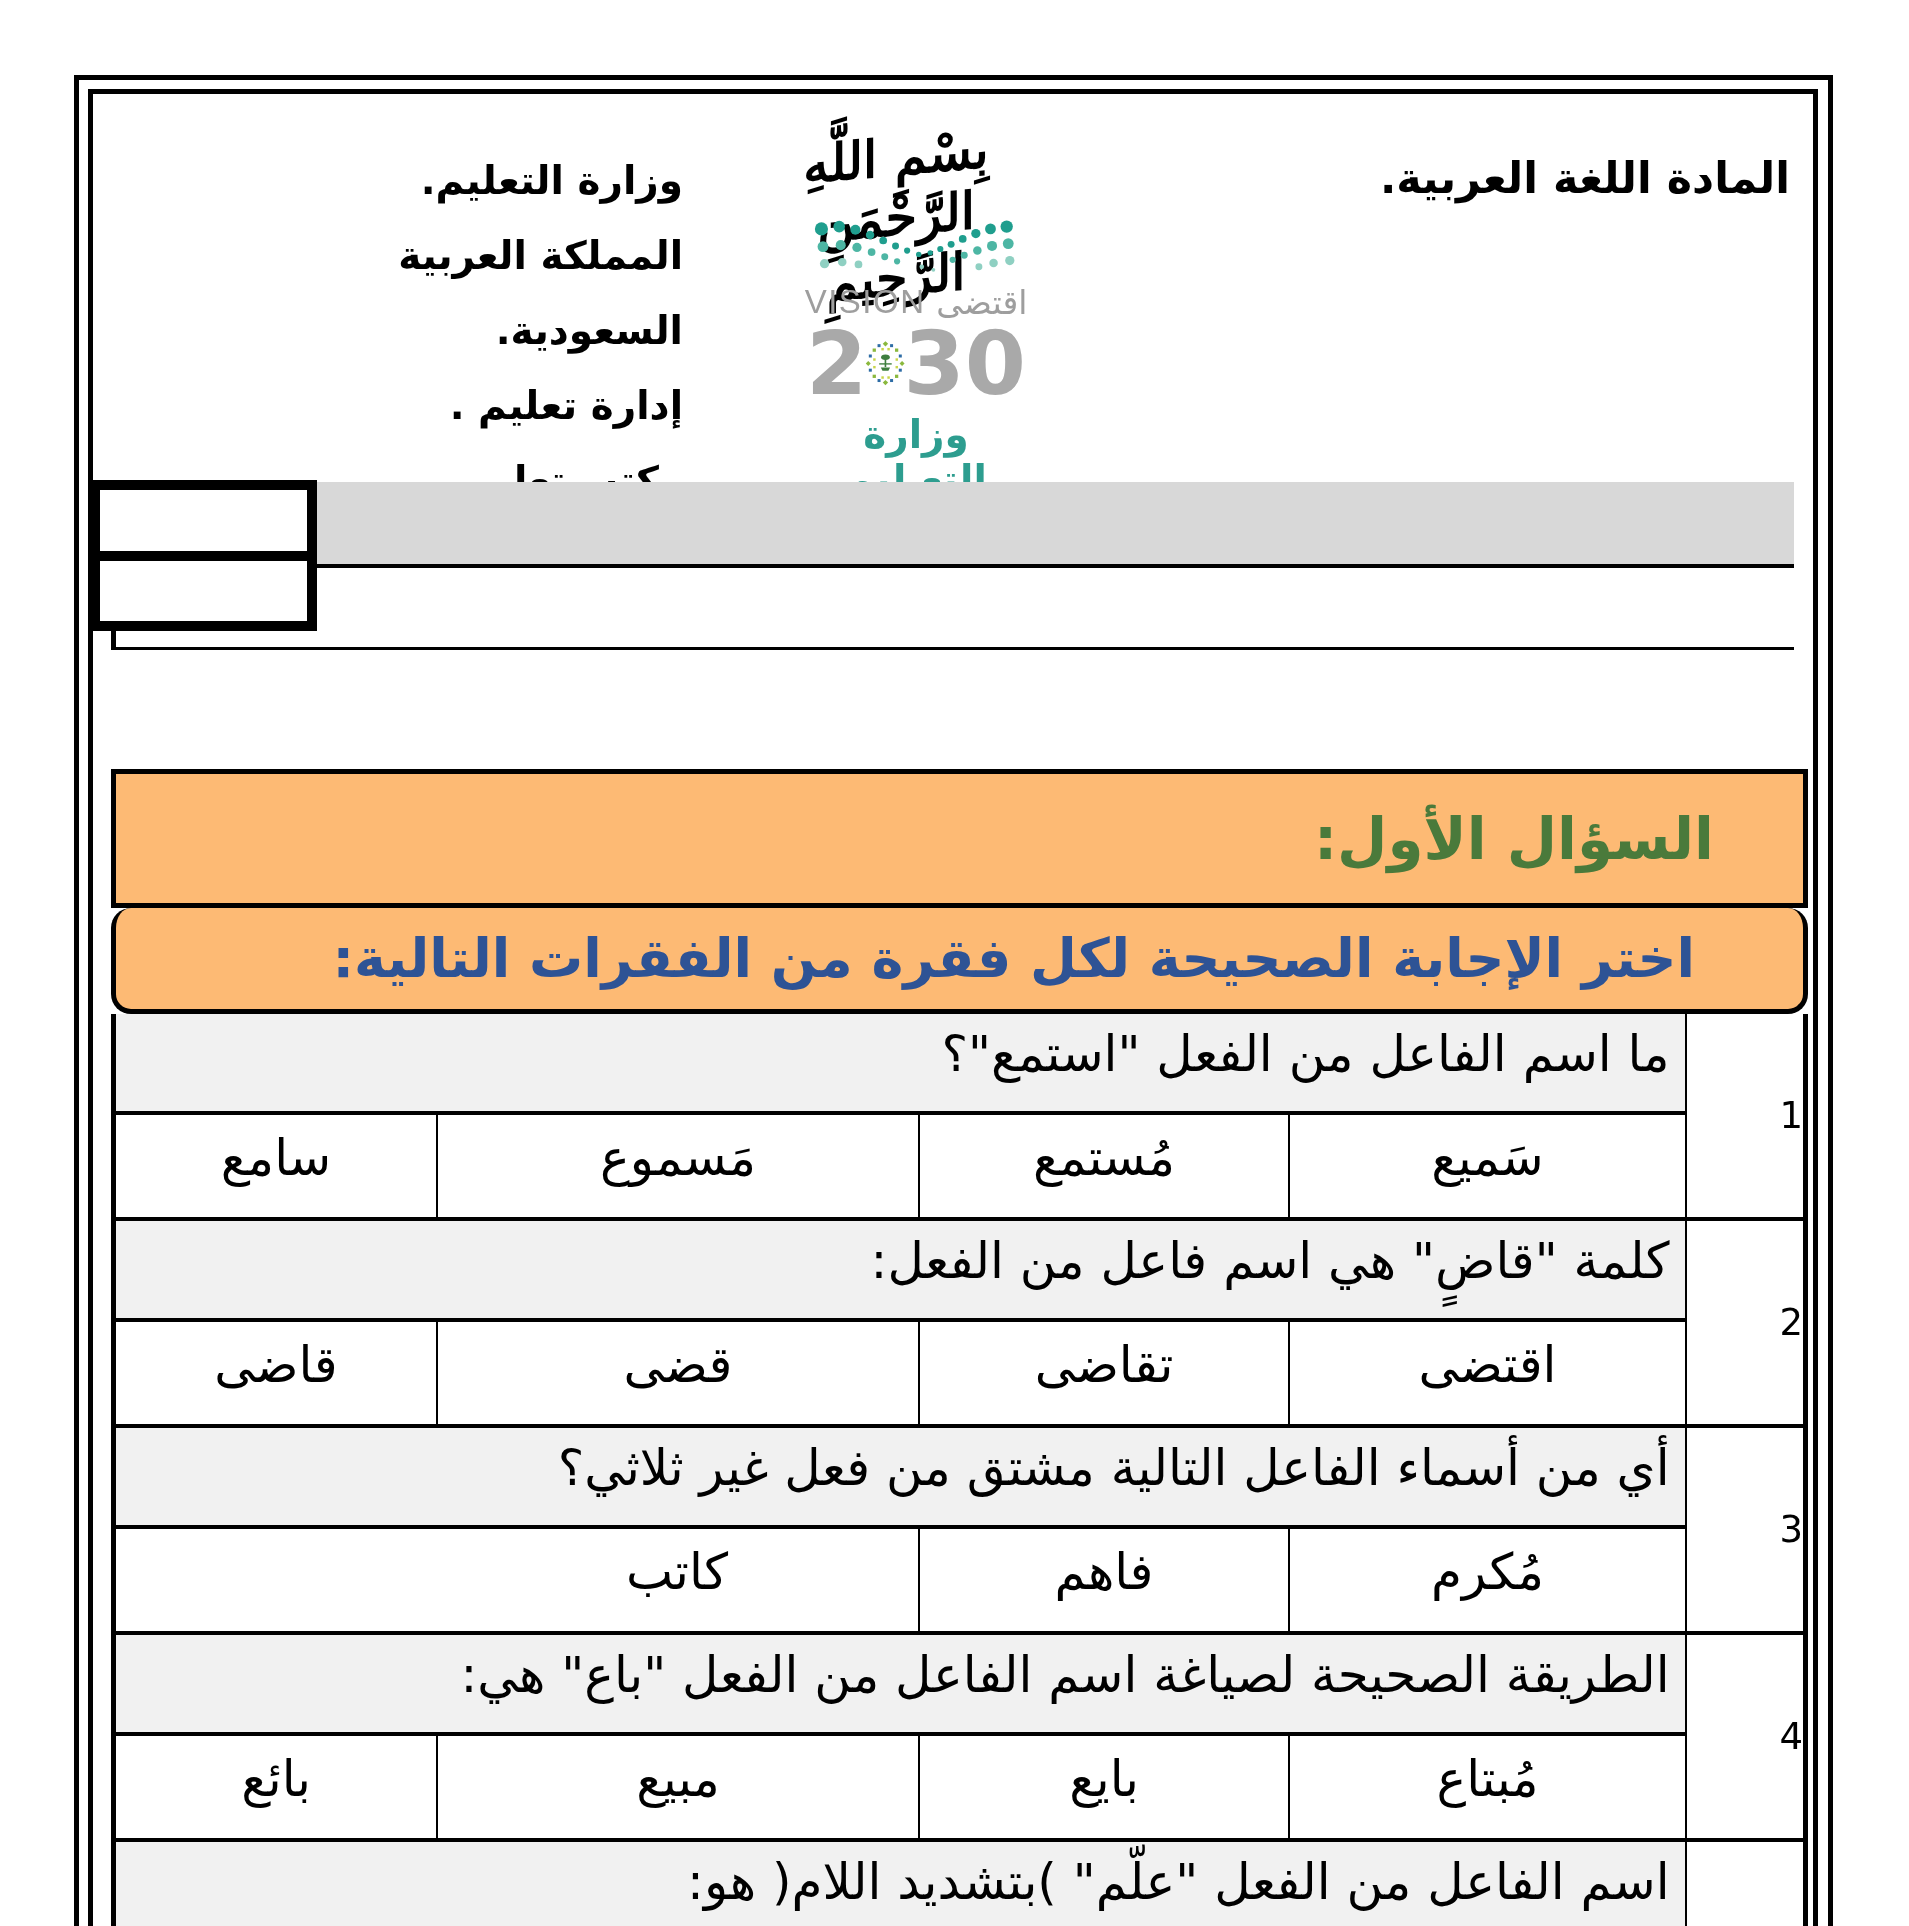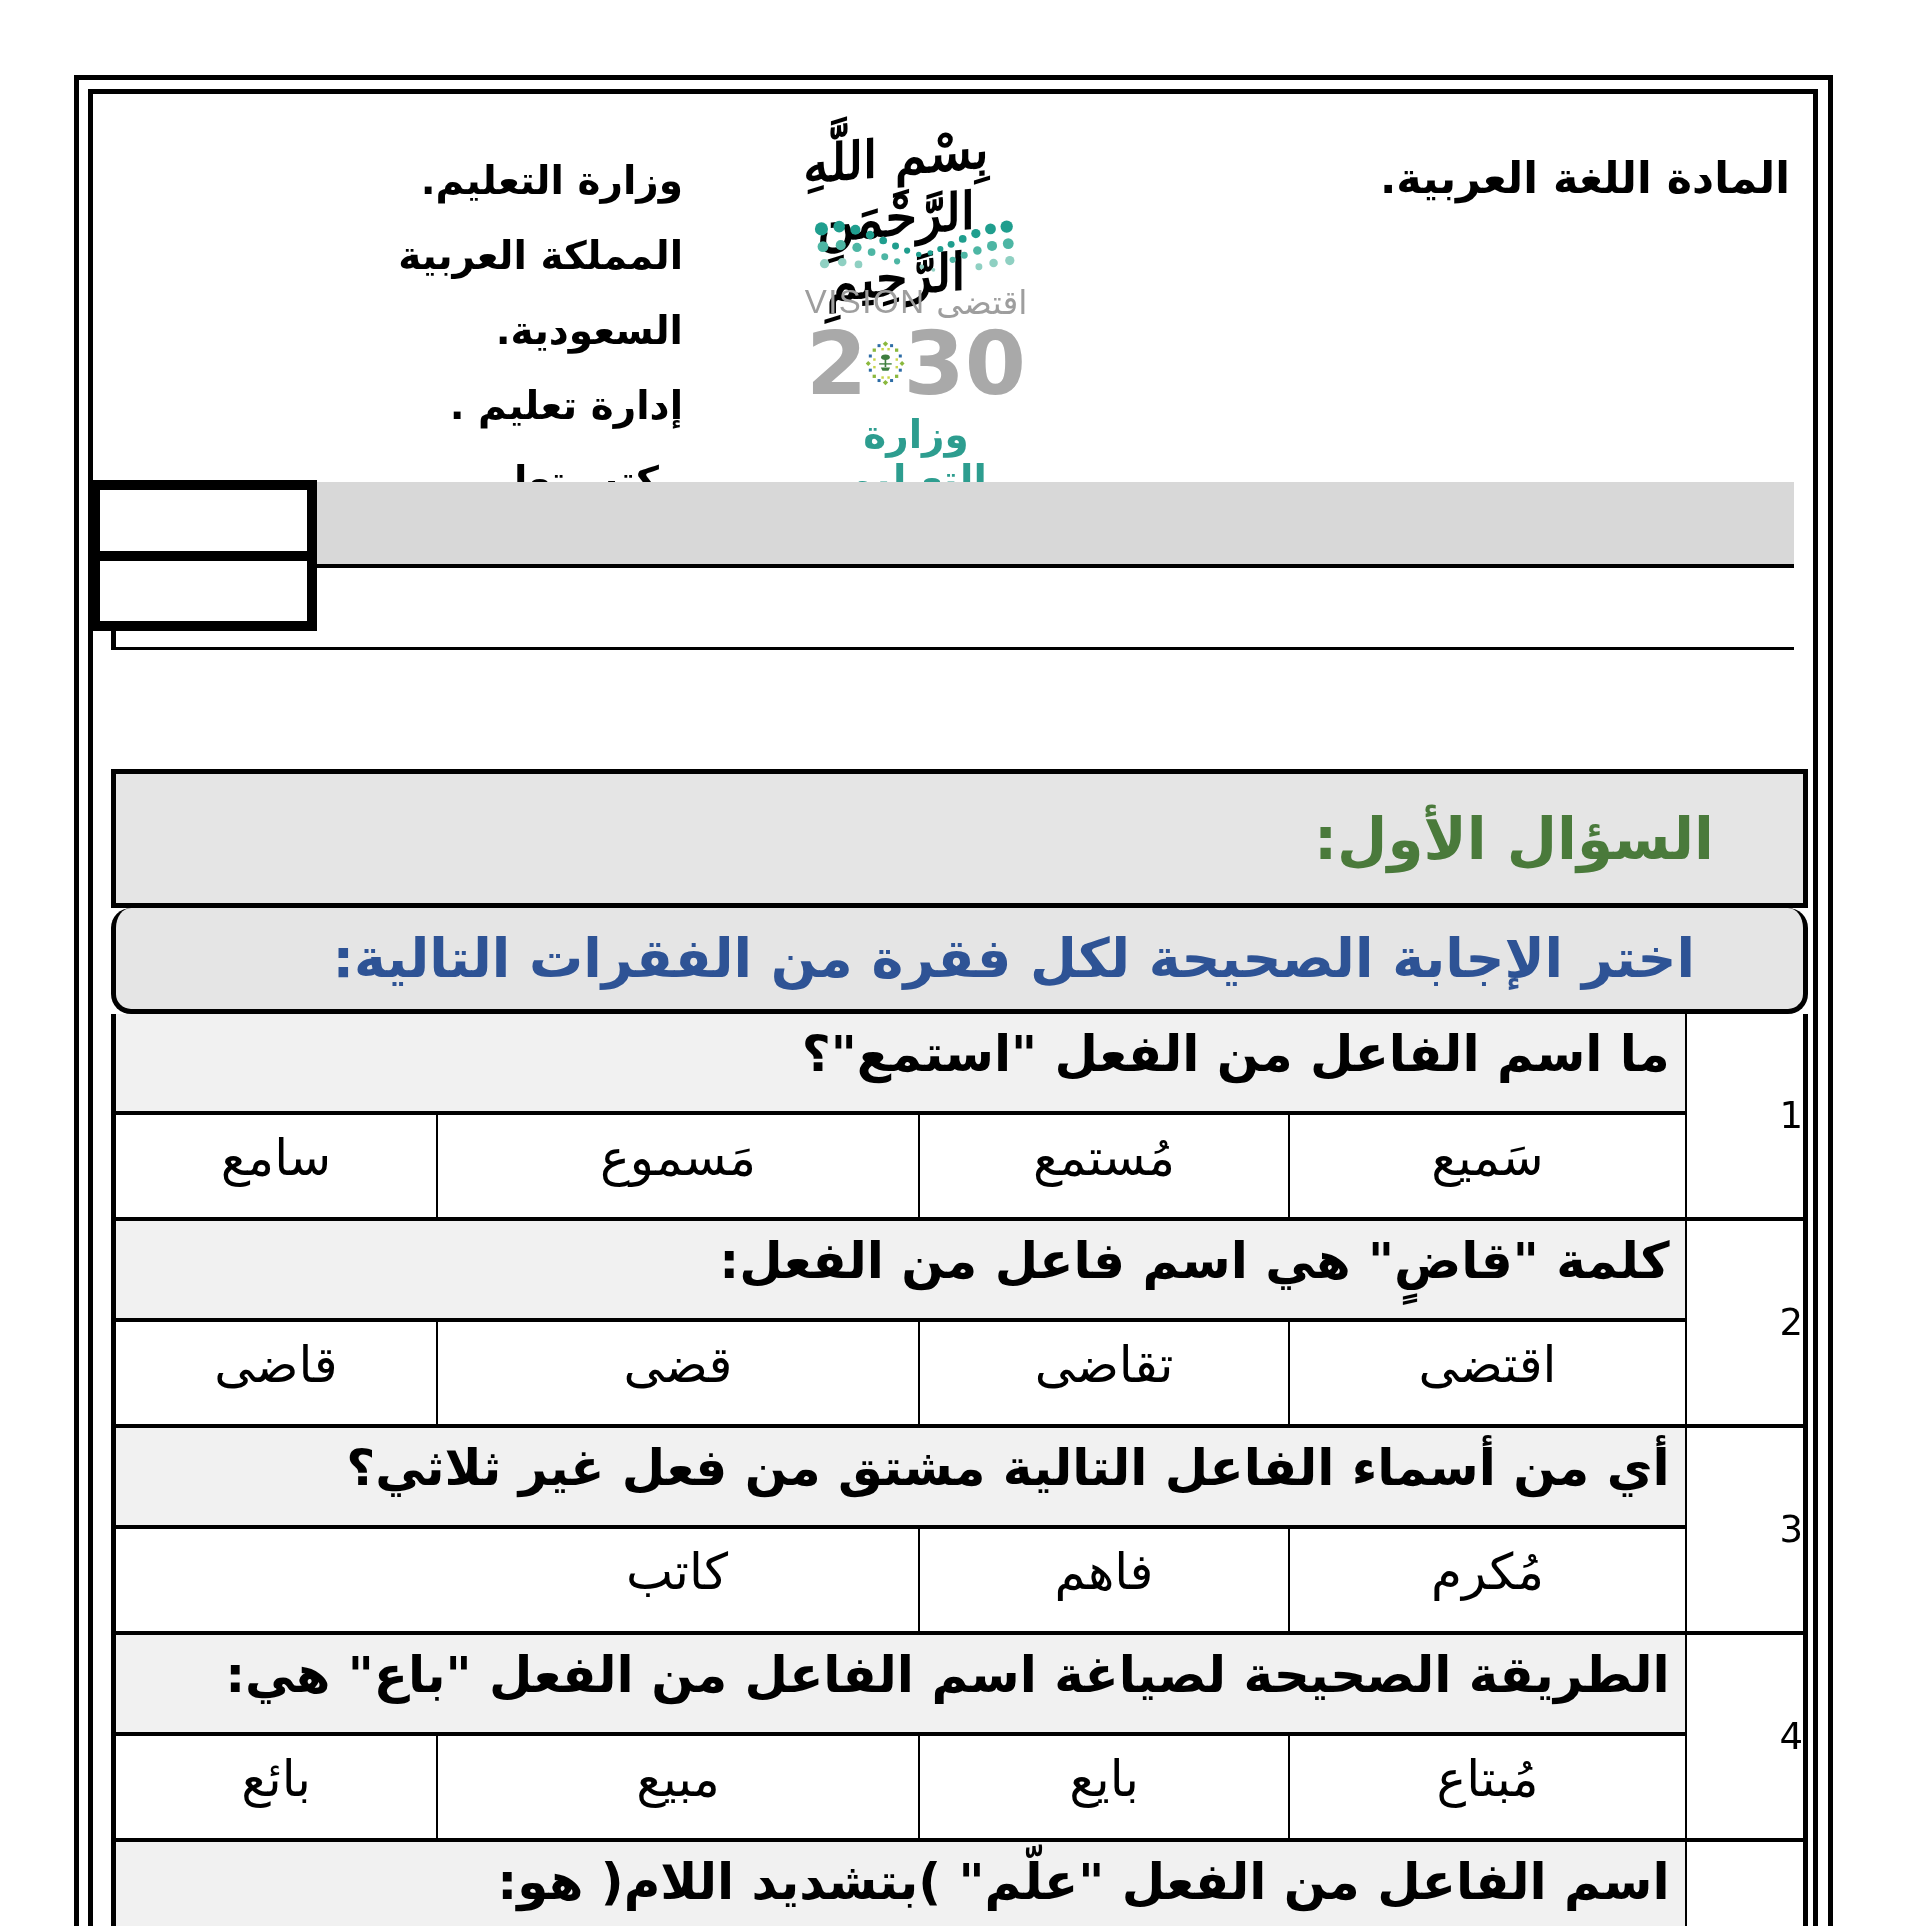--- a/index.html
+++ b/index.html
@@ -28,38 +28,38 @@
 
   
   #score-box{left:91px;top:480px;width:207px;height:131px;border:10px solid #000;background:#fff;z-index:5;}
   #score-divider{position:absolute;left:0;top:61px;width:100%;height:10px;background:#000;}
   #gray-bar{left:318px;top:482px;width:1477px;height:82px;background:#d8d8d8;border-bottom:5px solid #000;}
   #name-row{left:112px;top:568px;width:1678px;height:79px;background:#fff;
             border-left:5px solid #000;border-bottom:3.9px solid #000;}
   #name-label{position:absolute;left:3.9px;top:0px;font-size:45px;font-weight:bold;}
 
   
-  .secbox{left:112px;width:1697px;box-sizing:border-box;border:5px solid #000;background:#e5e5e5;}
+  .secbox{left:112px;width:1697px;box-sizing:border-box;border:5px solid #000;background:#fdba74;}
   .title-row{display:flex;align-items:center;justify-content:flex-start;padding-right:89px;}
   .title-text{font-size:58px;font-weight:bold;color:#4a7a3b;}
   .instr-row{display:flex;align-items:center;justify-content:flex-start;padding-right:108px;border-radius:20px;}
   .instr-text{font-size:54px;font-weight:bold;color:#2e5395;}
 
   
   #mcq{left:112px;top:1014px;width:1697px;box-sizing:border-box;
        border-left:5px solid #000;border-right:5px solid #000;border-bottom:5.4px solid #000;}
   .qblock{display:grid;grid-template-columns:116px 1fr;grid-template-rows:101px 102px;
           border-bottom:4.2px solid #000;}
   .qblock:last-child{border-bottom:none;}
   .qnum{grid-column:1;grid-row:1/3;display:flex;align-items:center;justify-content:flex-start;
         padding-left:2.3px;font-size:37px;background:#fff;direction:ltr;text-align:right;
         justify-content:flex-end;}
   .qtext{grid-column:2;grid-row:1;background:#f1f1f1;border-right:2.7px solid #000;
          border-bottom:4.2px solid #000;box-sizing:border-box;
-         padding:10.8px 15.4px 0 7.7px;font-size:50px;font-weight:bold;text-align:right;}
+         padding:10.8px 15.4px 0 7.7px;font-size:50px;font-weight:normal;text-align:right;}
   .opts{grid-column:2;grid-row:2;border-right:2.7px solid #000;box-sizing:border-box;
         display:grid;grid-template-columns:397px 370px 482px auto;}
   .opt{border-left:2.7px solid #000;display:flex;align-items:center;justify-content:center;
        font-size:50px;font-weight:normal;padding-bottom:15.4px;}
   .opt:last-child{border-left:none;}
 </style>
 </head>
 <body>
 
 <div id="page">

